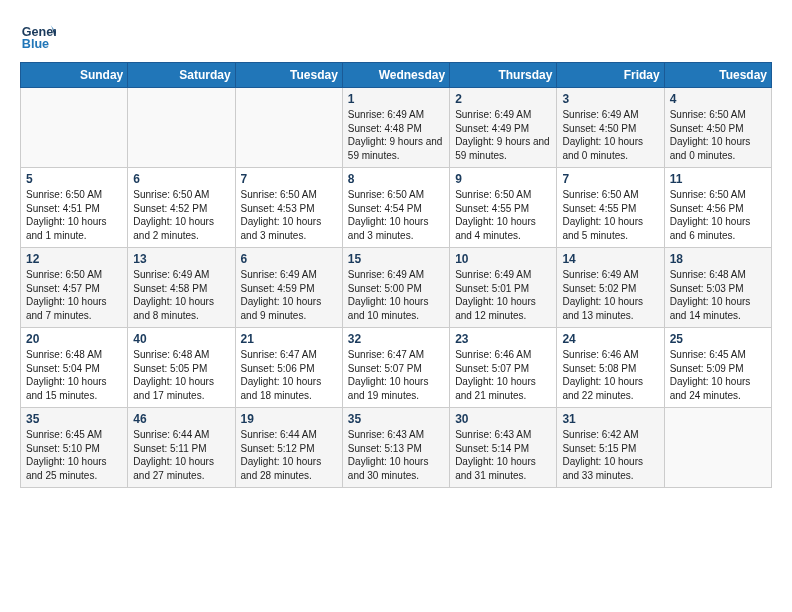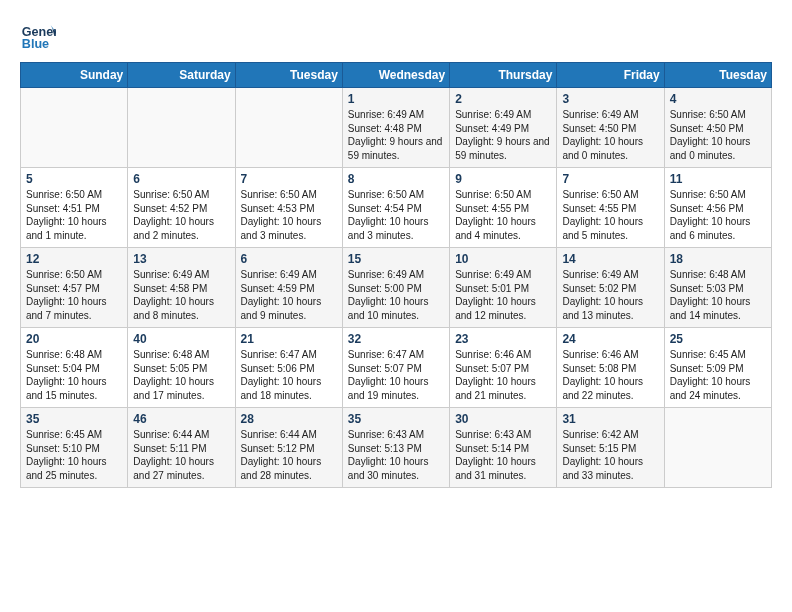--- a/index.html
+++ b/index.html
@@ -282,21 +282,21 @@
 Sunset: 5:10 PM
 Daylight: 10 hours and 25 minutes.</div>
           </td>
           <td>
             <div class="day-number">46</div>
             <div class="cell-info" style="white-space: pre-line;">Sunrise: 6:44 AM
 Sunset: 5:11 PM
 Daylight: 10 hours and 27 minutes.</div>
           </td>
           <td>
-            <div class="day-number">28</div>
+            <div class="day-number">19</div>
             <div class="cell-info" style="white-space: pre-line;">Sunrise: 6:44 AM
 Sunset: 5:12 PM
 Daylight: 10 hours and 28 minutes.</div>
           </td>
           <td>
             <div class="day-number">35</div>
             <div class="cell-info" style="white-space: pre-line;">Sunrise: 6:43 AM
 Sunset: 5:13 PM
 Daylight: 10 hours and 30 minutes.</div>
           </td>

